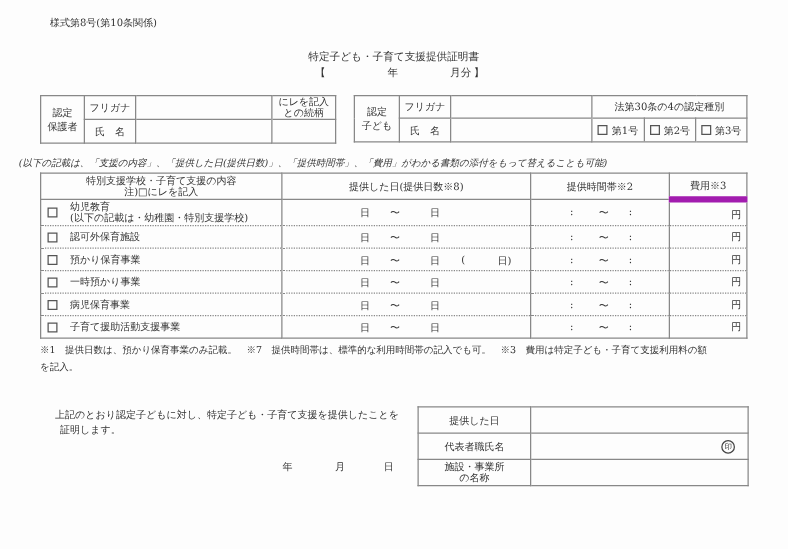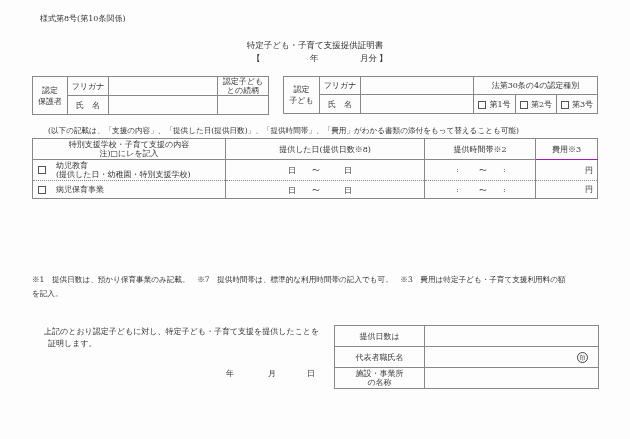--- a/index.html
+++ b/index.html
@@ -38,21 +38,21 @@
       <col style="width:41px">
       <col style="width:109px">
       <col style="width:51px">
     </colgroup>
   <tbody>
       <tr>
     <td rowspan="2" class="c" style="white-space:pre-line;line-height:11px;">認定
 保護者</td>
     <td class="c dotb" style="height:17px;">フリガナ</td>
     <td class="dotb"></td>
-    <td class="c" style="white-space:pre-line;line-height:9px;">認定子ども
+    <td class="c" style="white-space:pre-line;line-height:9px;">にレを記入
 との続柄</td>
   </tr>
   <tr>
     <td class="c" style="height:18px;">氏　名</td>
     <td></td>
     <td></td>
   </tr>
 </tbody>
   </table>
 
@@ -76,58 +76,116 @@
   <tr>
     <td class="c" style="height:18px;">氏　名</td>
     <td></td>
     <td class="c dotr"><span class="chk"></span><span>第1号</span></td>
     <td class="c dotr"><span class="chk"></span><span>第2号</span></td>
     <td class="c"><span class="chk"></span><span>第3号</span></td>
   </tr>
 </tbody>
   </table>
 
-<div class="abs" style="left:48px;top:126px;font-size:7.6px;white-space:nowrap;">(以下の記載は、「支援の内容」、「提供した日(提供日数)」、「提供時間帯」、「費用」がわかる書類の添付をもって替えることも可能)</div>
+<div class="abs" style="left:15px;top:126px;font-size:7.6px;white-space:nowrap;font-style:italic;">(以下の記載は、「支援の内容」、「提供した日(提供日数)」、「提供時間帯」、「費用」がわかる書類の添付をもって替えることも可能)</div>
 
 <table class="abs main" style="left:32px;top:138px;width:565px;border:1px solid #888;">
   <colgroup>
       <col style="width:193px">
       <col style="width:199px">
       <col style="width:111px">
       <col style="width:62px">
     </colgroup>
   <tbody>
       <tr>
     <td class="c" style="height:20px;white-space:pre-line;line-height:9px;border-bottom:1px solid #888;">特別支援学校・子育て支援の内容
 注)□にレを記入</td>
     <td class="c" style="border-bottom:1px solid #888;">提供した日(提供日数※8)</td>
     <td class="c" style="border-bottom:1px solid #888;">提供時間帯※2</td>
-    <td class="c" style="border-bottom:1px solid #a21caf;">費用※3</td>
+    <td class="c" style="border-bottom:5px solid #a21caf;">費用※3</td>
   </tr>
 
   <tr class="dr row">
     <td style="height:20px;padding-left:5px;">
       <span class="chk" style="vertical-align:top;margin-top:5px;margin-right:10px;float:left;"></span>
       <span style="white-space:pre-line;line-height:9px;display:block;">幼児教育
-(提供した日・幼稚園・特別支援学校)</span>
+(以下の記載は・幼稚園・特別支援学校)</span>
     </td>
     <td style="position:relative;">
       <span class="abs" style="left:62px;top:5px;">日</span>
       <span class="abs" style="left:86px;top:5px;">〜</span>
       <span class="abs" style="left:118px;top:5px;">日</span>
     </td>
     <td style="position:relative;">
       <span class="abs" style="left:31px;top:5px;">:</span>
       <span class="abs" style="left:54px;top:5px;">〜</span>
       <span class="abs" style="left:78px;top:5px;">:</span>
     </td>
     <td class="r">円</td>
   </tr>
   <tr class="dr row">
+    <td style="padding-left:5px;"><span class="chk" style="margin-right:10px;"></span><span>認可外保育施設</span></td>
+    <td style="position:relative;">
+      <span class="abs" style="left:62px;top:4px;">日</span>
+      <span class="abs" style="left:86px;top:4px;">〜</span>
+      <span class="abs" style="left:118px;top:4px;">日</span>
+    </td>
+    <td style="position:relative;">
+      <span class="abs" style="left:31px;top:4px;">:</span>
+      <span class="abs" style="left:54px;top:4px;">〜</span>
+      <span class="abs" style="left:78px;top:4px;">:</span>
+    </td>
+    <td class="r">円</td>
+  </tr>
+  <tr class="dr row">
+    <td style="padding-left:5px;"><span class="chk" style="margin-right:10px;"></span><span>預かり保育事業</span></td>
+    <td style="position:relative;">
+      <span class="abs" style="left:62px;top:4px;">日</span>
+      <span class="abs" style="left:86px;top:4px;">〜</span>
+      <span class="abs" style="left:118px;top:4px;">日</span>
+      <span class="abs" style="left:143px;top:4px;">(</span>
+      <span class="abs" style="left:172px;top:4px;">日)</span>
+    </td>
+    <td style="position:relative;">
+      <span class="abs" style="left:31px;top:4px;">:</span>
+      <span class="abs" style="left:54px;top:4px;">〜</span>
+      <span class="abs" style="left:78px;top:4px;">:</span>
+    </td>
+    <td class="r">円</td>
+  </tr>
+  <tr class="dr row">
+    <td style="padding-left:5px;"><span class="chk" style="margin-right:10px;"></span><span>一時預かり事業</span></td>
+    <td style="position:relative;">
+      <span class="abs" style="left:62px;top:4px;">日</span>
+      <span class="abs" style="left:86px;top:4px;">〜</span>
+      <span class="abs" style="left:118px;top:4px;">日</span>
+    </td>
+    <td style="position:relative;">
+      <span class="abs" style="left:31px;top:4px;">:</span>
+      <span class="abs" style="left:54px;top:4px;">〜</span>
+      <span class="abs" style="left:78px;top:4px;">:</span>
+    </td>
+    <td class="r">円</td>
+  </tr>
+  <tr class="dr row">
     <td style="padding-left:5px;margin-top:36px;"><span class="chk" style="margin-right:10px;"></span><span>病児保育事業</span></td>
+    <td style="position:relative;">
+      <span class="abs" style="left:62px;top:4px;">日</span>
+      <span class="abs" style="left:86px;top:4px;">〜</span>
+      <span class="abs" style="left:118px;top:4px;">日</span>
+    </td>
+    <td style="position:relative;">
+      <span class="abs" style="left:31px;top:4px;">:</span>
+      <span class="abs" style="left:54px;top:4px;">〜</span>
+      <span class="abs" style="left:78px;top:4px;">:</span>
+    </td>
+    <td class="r">円</td>
+  </tr>
+  <tr class="dr row last">
+    <td style="padding-left:5px;"><span class="chk" style="margin-right:10px;"></span><span>子育て援助活動支援事業</span></td>
     <td style="position:relative;">
       <span class="abs" style="left:62px;top:4px;">日</span>
       <span class="abs" style="left:86px;top:4px;">〜</span>
       <span class="abs" style="left:118px;top:4px;">日</span>
     </td>
     <td style="position:relative;">
       <span class="abs" style="left:31px;top:4px;">:</span>
       <span class="abs" style="left:54px;top:4px;">〜</span>
       <span class="abs" style="left:78px;top:4px;">:</span>
     </td>
@@ -146,21 +204,21 @@
 <div class="abs" style="left:268px;top:368px;">月</div>
 <div class="abs" style="left:307px;top:368px;">日</div>
 
 <table class="abs" style="left:334px;top:325px;width:264px;">
   <colgroup>
       <col style="width:90px">
       <col style="width:174px">
     </colgroup>
   <tbody>
       <tr>
-    <td class="c" style="height:20px;">提供日数は</td>
+    <td class="c" style="height:20px;">提供した日</td>
     <td></td>
   </tr>
   <tr>
     <td class="c" style="height:20px;">代表者職氏名</td>
     <td class="r" style="padding-right:10px;"><span class="seal">印</span></td>
   </tr>
   <tr>
     <td class="c" style="height:20px;white-space:pre-line;line-height:9px;">施設・事業所
 の名称</td>
     <td></td>

